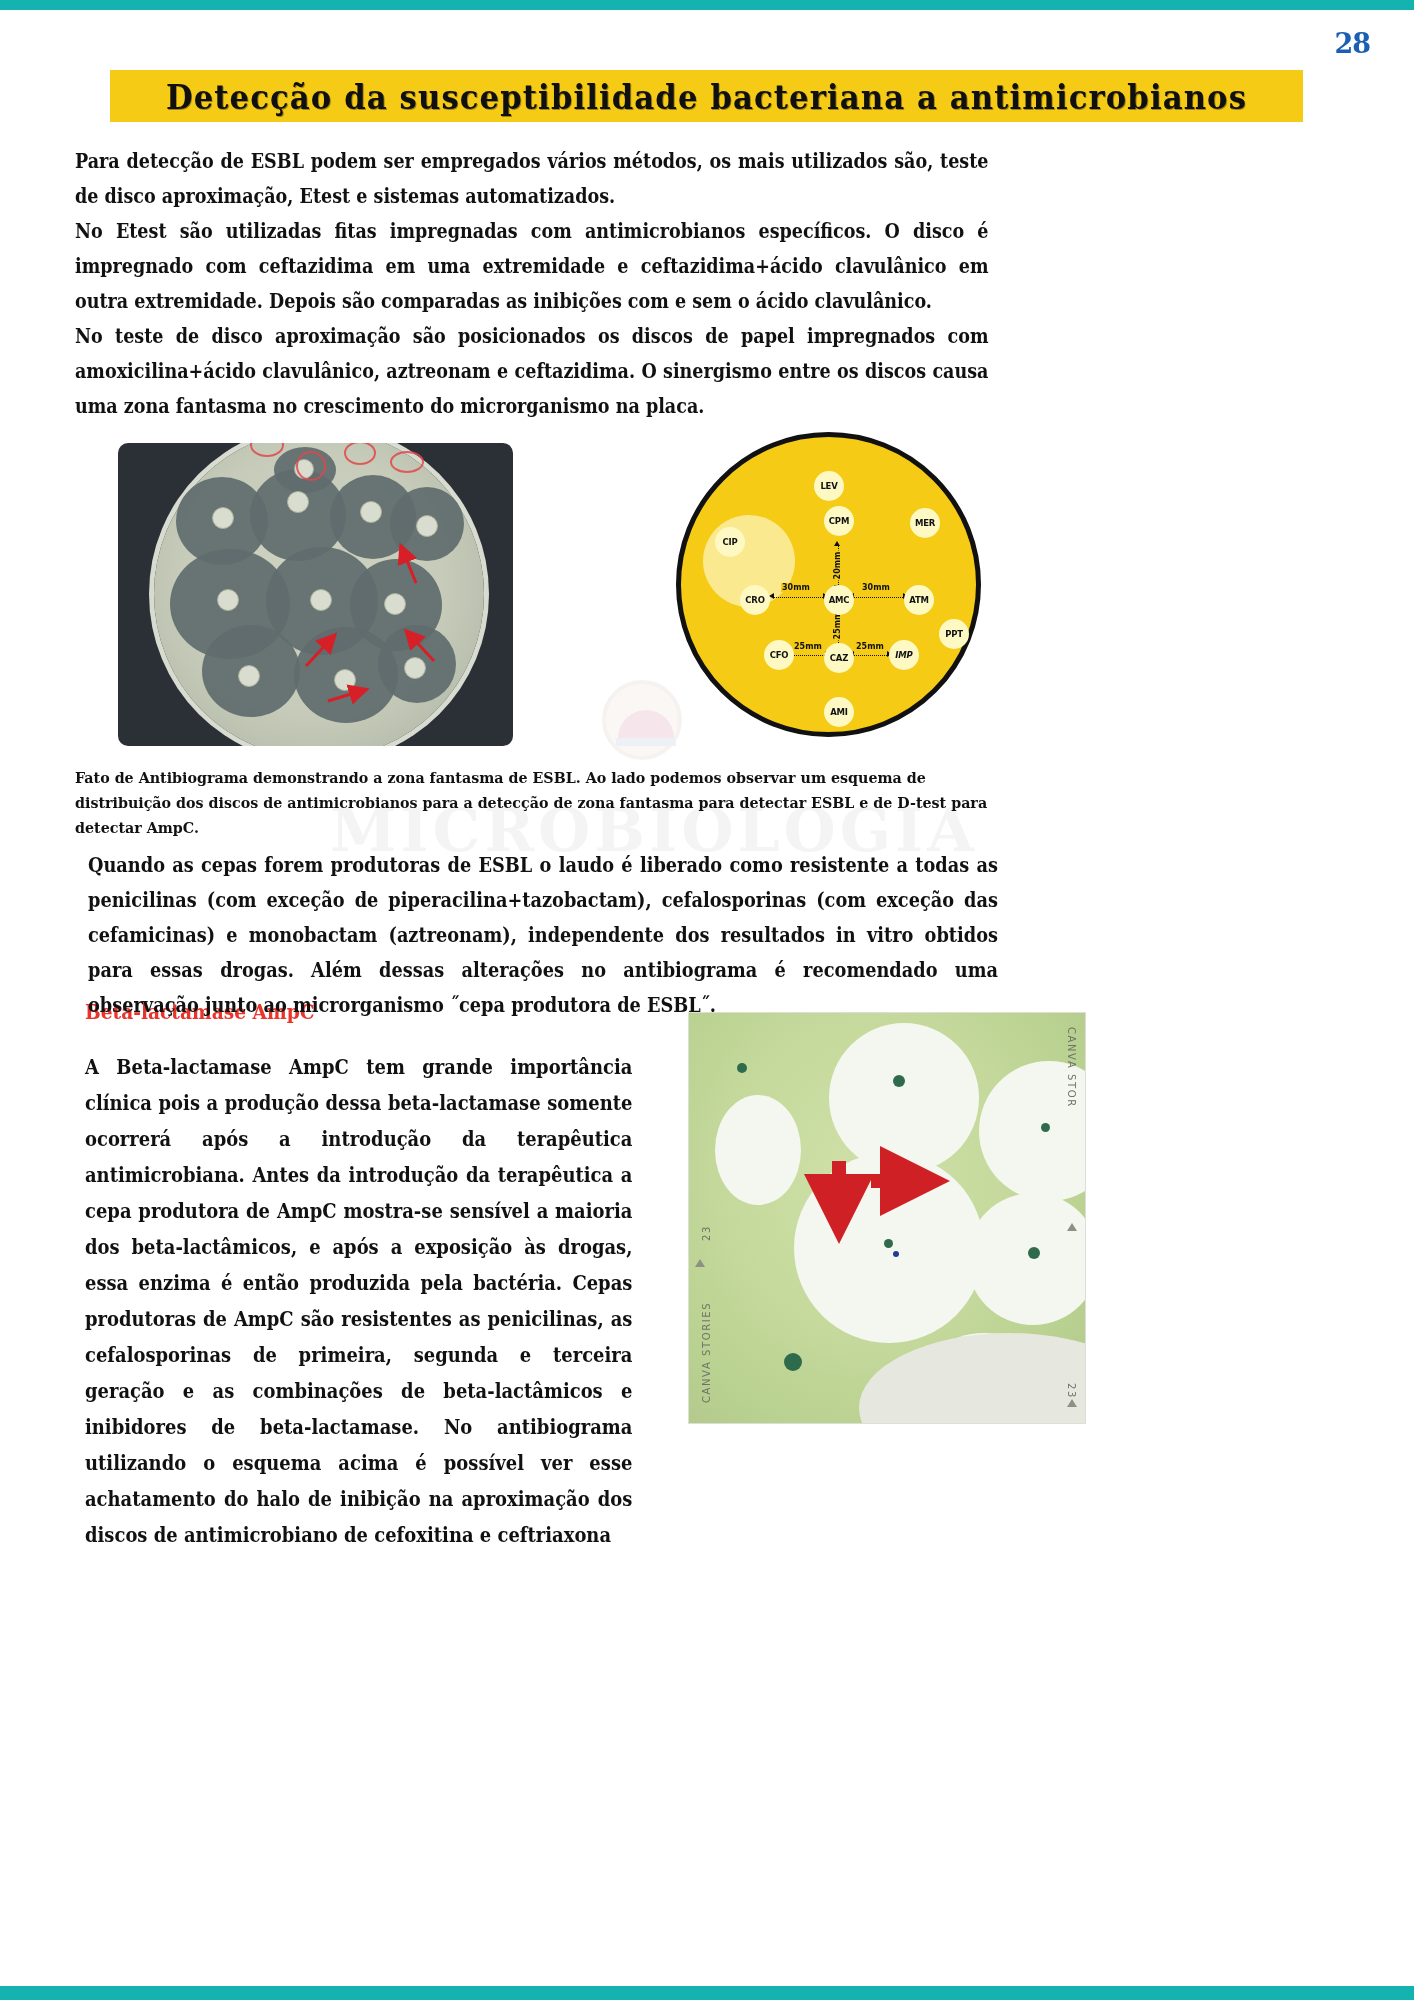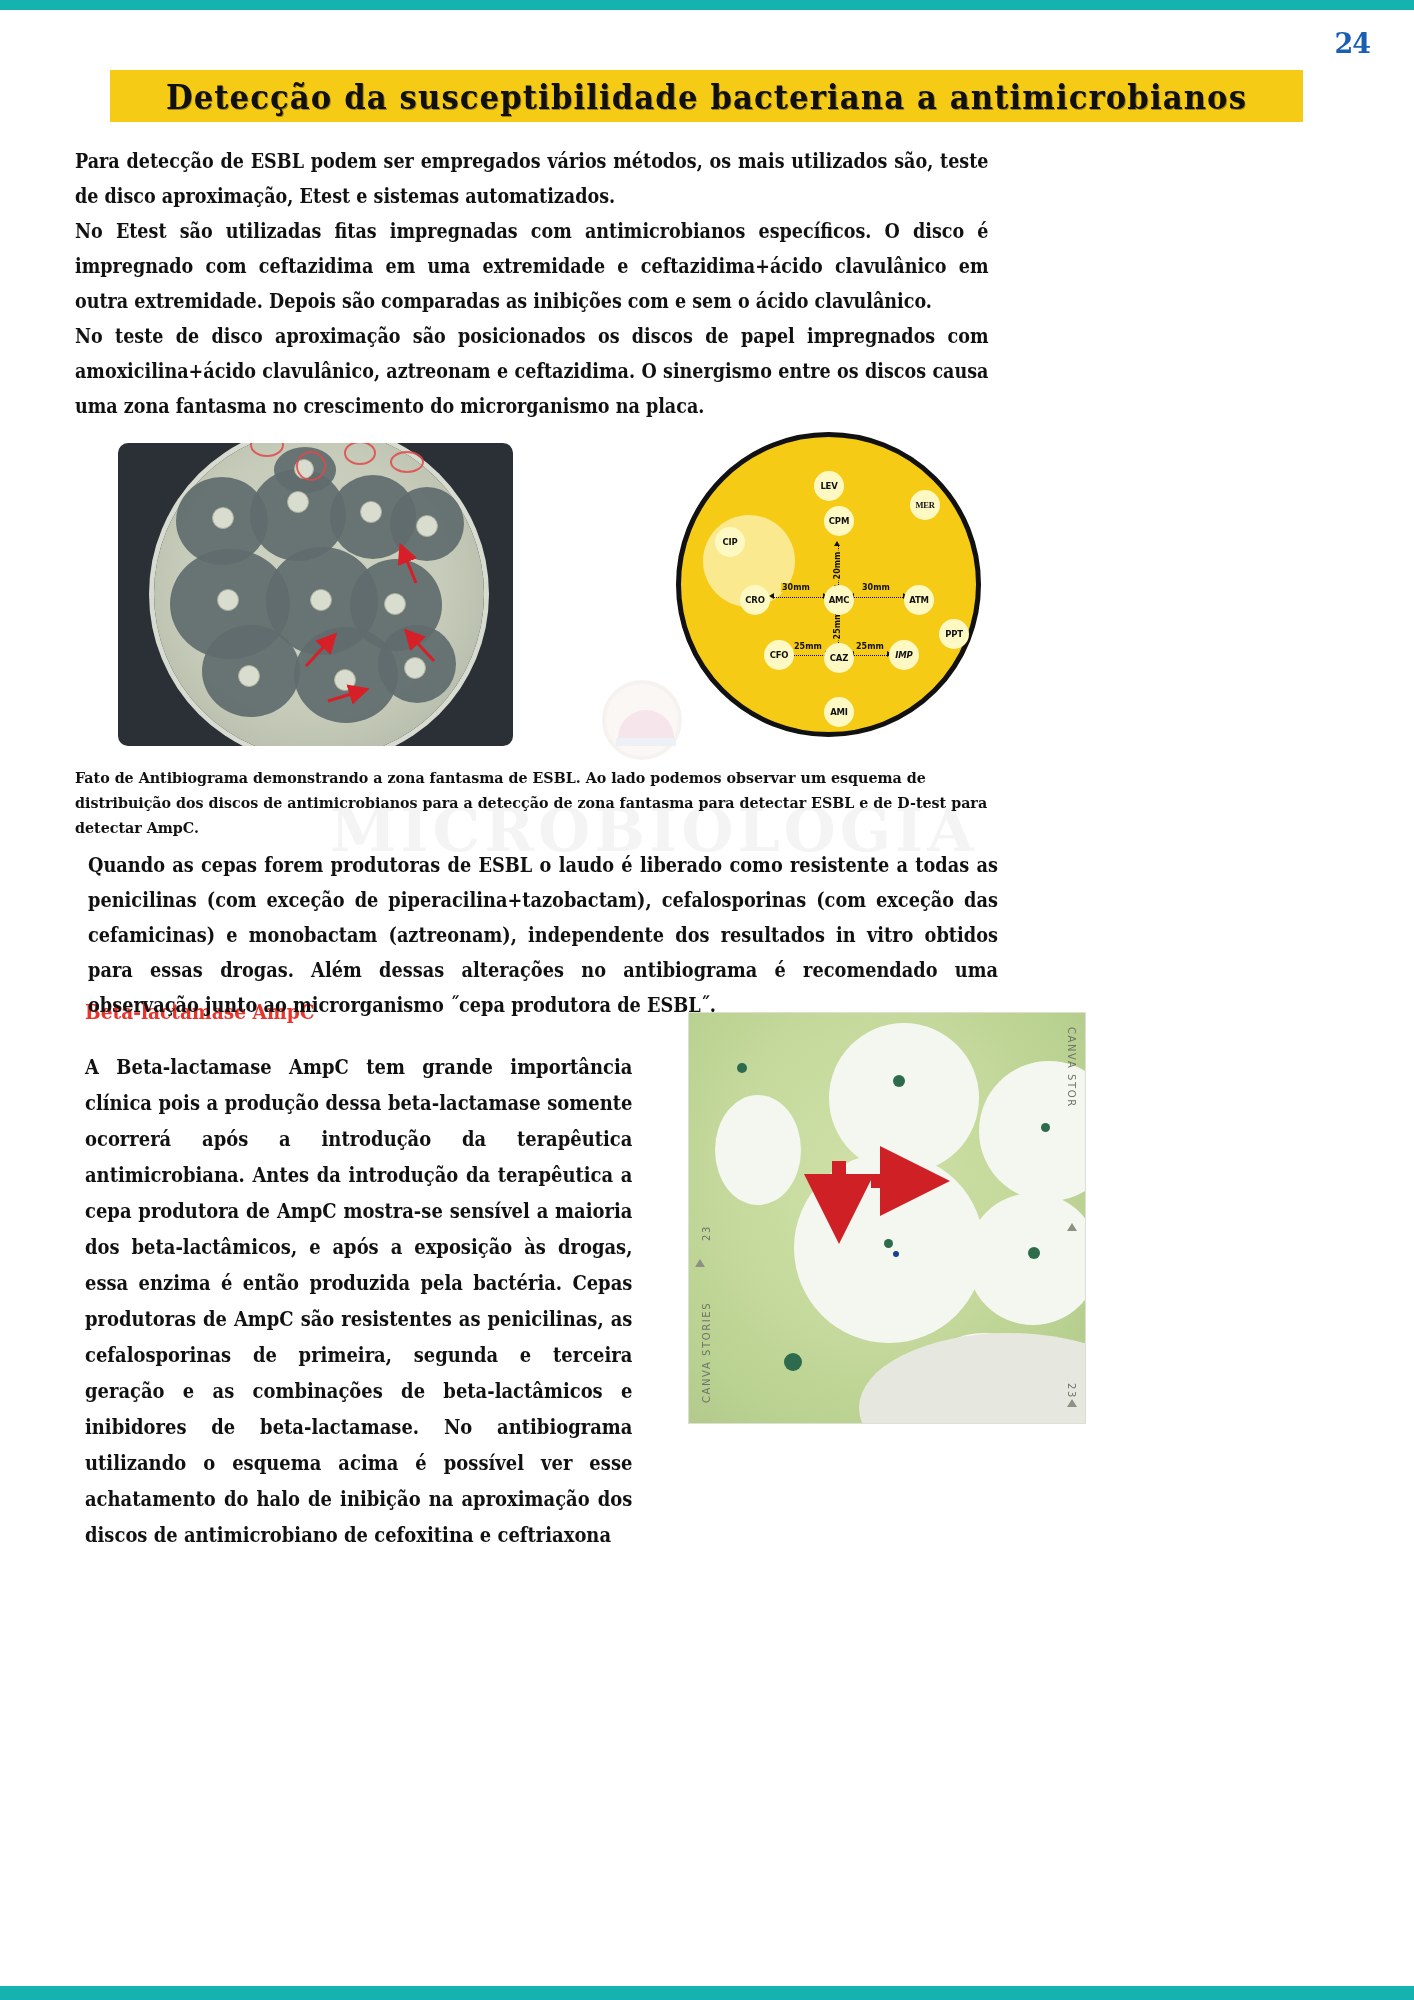--- a/index.html
+++ b/index.html
@@ -289,21 +289,21 @@
   .tri { position:absolute; width:0;height:0;border-left:5px solid transparent;border-right:5px solid transparent;border-bottom:8px solid #8d9183; }
 </style>
 </head>
 <body>
 
 <div id="page">
 
   <div class="bar-top"></div>
   <div class="bar-bottom"></div>
 
-  <div class="page-number">24</div>
+  <div class="page-number">28</div>
 
   <div class="title-band"></div>
   <div class="title-text">Detecção da susceptibilidade bacteriana a antimicrobianos</div>
 
   <div class="body-col" id="para-block">
     <p class="p-just">Para detecção de ESBL podem ser empregados vários métodos, os mais utilizados são, teste de disco aproximação, Etest e sistemas automatizados.</p>
     <p class="p-just">No Etest são utilizadas fitas impregnadas com antimicrobianos específicos. O disco é impregnado com ceftazidima em uma extremidade e ceftazidima+ácido clavulânico em outra extremidade. Depois são comparadas as inibições com e sem o ácido clavulânico.</p>
     <p class="p-just">No teste de disco aproximação são posicionados os   discos de papel impregnados com amoxicilina+ácido clavulânico, aztreonam e ceftazidima. O sinergismo entre os discos causa uma zona fantasma no crescimento do microrganismo na placa.</p>
   </div>
 
@@ -384,21 +384,21 @@
       <div class="meas" style="left:112px; top:205px;">25mm</div>
 
       <div class="arrowline" style="left:172px; top:218px; width:36px;"></div>
       <div class="ah left" style="left:168px; top:214px;"></div>
       <div class="ah right" style="left:206px; top:214px;"></div>
       <div class="meas" style="left:174px; top:205px;">25mm</div>
 
       <div class="disc" style="left:133px; top:34px; width:30px; height:30px;">LEV</div>
       <div class="disc" style="left:34px;  top:90px; width:30px; height:30px;">CIP</div>
       <div class="disc" style="left:143px; top:69px; width:30px; height:30px;">CPM</div>
-      <div class="disc" style="left:229px; top:53px; width:30px; height:30px;font-family:Liberation Serif, serif;">MER</div>
+      <div class="disc" style="left:229px; top:71px; width:30px; height:30px;">MER</div>
       <div class="disc" style="left:59px;  top:148px; width:30px; height:30px;">CRO</div>
       <div class="disc" style="left:143px; top:148px; width:30px; height:30px;">AMC</div>
       <div class="disc" style="left:223px; top:148px; width:30px; height:30px;">ATM</div>
       <div class="disc" style="left:258px; top:182px; width:30px; height:30px;">PPT</div>
       <div class="disc" style="left:83px;  top:203px; width:30px; height:30px;">CFO</div>
       <div class="disc" style="left:143px; top:206px; width:30px; height:30px;">CAZ</div>
       <div class="disc" style="left:208px; top:203px; width:30px; height:30px;font-style:italic;">IMP</div>
       <div class="disc" style="left:143px; top:260px; width:30px; height:30px;">AMI</div>
     </div>
   </div>

